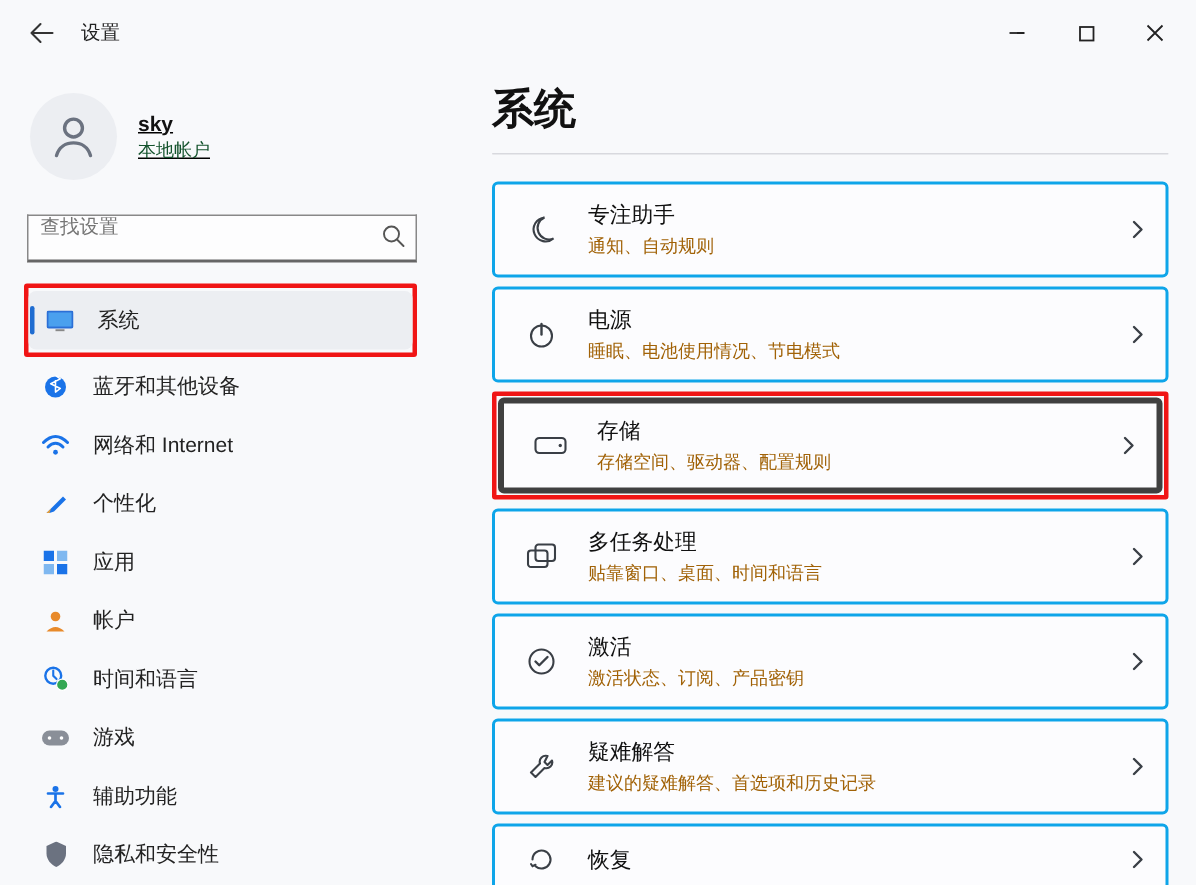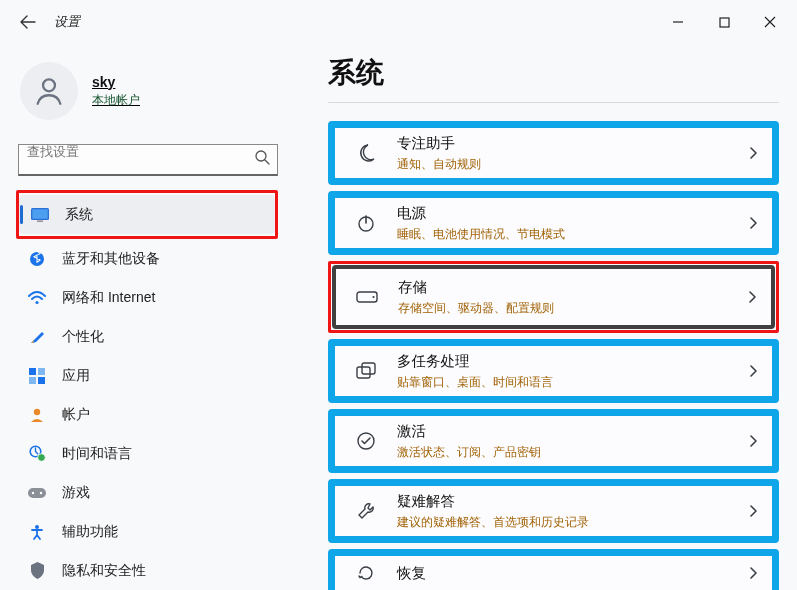--- a/index.html
+++ b/index.html
@@ -1,18 +1,18 @@
 <!DOCTYPE html>
 <html><head>
 <meta charset="utf-8">
 <style>
 * { box-sizing: border-box; margin: 0; padding: 0; font-family: "Segoe UI", "Microsoft YaHei", sans-serif; }
 body { width: 797px; height: 590px; background: #f8f9fb; overflow: hidden; position: relative; }
 
-.titlebar { height: 44px; display: flex; align-items: center; padding: 0 4px; font-style: italic; }
+.titlebar { height: 44px; display: flex; align-items: center; padding: 0 4px; }
 .titlebar .back { width: 36px; height: 36px; display:flex; align-items:center; justify-content:center; color:#333; margin-left: 6px; }
 .titlebar .title { font-size: 13px; margin-left: 8px; color:#222; }
 .titlebar .winctrls { margin-left:auto; display:flex; }
 .titlebar .winctrls .btn { width: 46px; height: 32px; display:flex; align-items:center; justify-content:center; color:#222; }
 
 .layout { display:flex; height: calc(100% - 44px); }
 
 .sidebar { width: 300px; padding: 10px 0 0 16px; display:flex; flex-direction:column; gap:0; }
 .user { display:flex; align-items:center; gap:14px; padding: 8px 4px 14px 4px; text-decoration: underline; }
 .avatar { width:58px; height:58px; border-radius:50%; background:#eceef2; display:flex; align-items:center; justify-content:center; color:#5f6772; }
@@ -28,21 +28,21 @@
 .navitem.selected { background:#eceef2; position:relative; }
 .navitem.selected::before { content:""; position:absolute; left:1px; top:10px; bottom:10px; width:3px; background:#1f6cd1; border-radius:3px; }
 .navitem .icon { width:18px; height:18px; display:flex; align-items:center; justify-content:center; }
 .highlight-nav { border:3px solid #f01515; padding:2px 0; border-radius:2px; }
 
 .main { flex:1; padding: 10px 18px 0 28px; overflow:hidden; }
 .main h1 { font-size:28px; font-weight:600; color:#111; margin-bottom: 10px; }
 .divider { height:1px; background:#d8d9de; border-radius:1px; margin-bottom:18px; margin-left:0; }
 
 .cards { display:flex; flex-direction:column; gap:6px; }
-.card { background:#fcfcfe; border:7px solid #0ea5e9; border-radius:4px; height:64px; display:flex; align-items:center; padding:0 14px 0 18px; cursor:pointer; }
+.card { background:#fcfcfe; border:2px solid #0ea5e9; border-radius:4px; height:64px; display:flex; align-items:center; padding:0 14px 0 18px; cursor:pointer; }
 .card .cicon { width:26px; color:#3a3f46; display:flex; align-items:center; justify-content:center; }
 .card .ctext { margin-left:18px; flex:1; }
 .card .ctitle { font-size:14.5px; color:#111; }
 .card .csub { font-size:12px; color:#a16207; margin-top:3px; }
 .card .chev { color:#3a3f46; }
 .card.last { height:48px; }
 .highlight-card { border:3px solid #f01515; border-radius:2px; padding:1px; }
 .highlight-card .card { border:4px solid #404040; }
 
 svg { display:block; }

